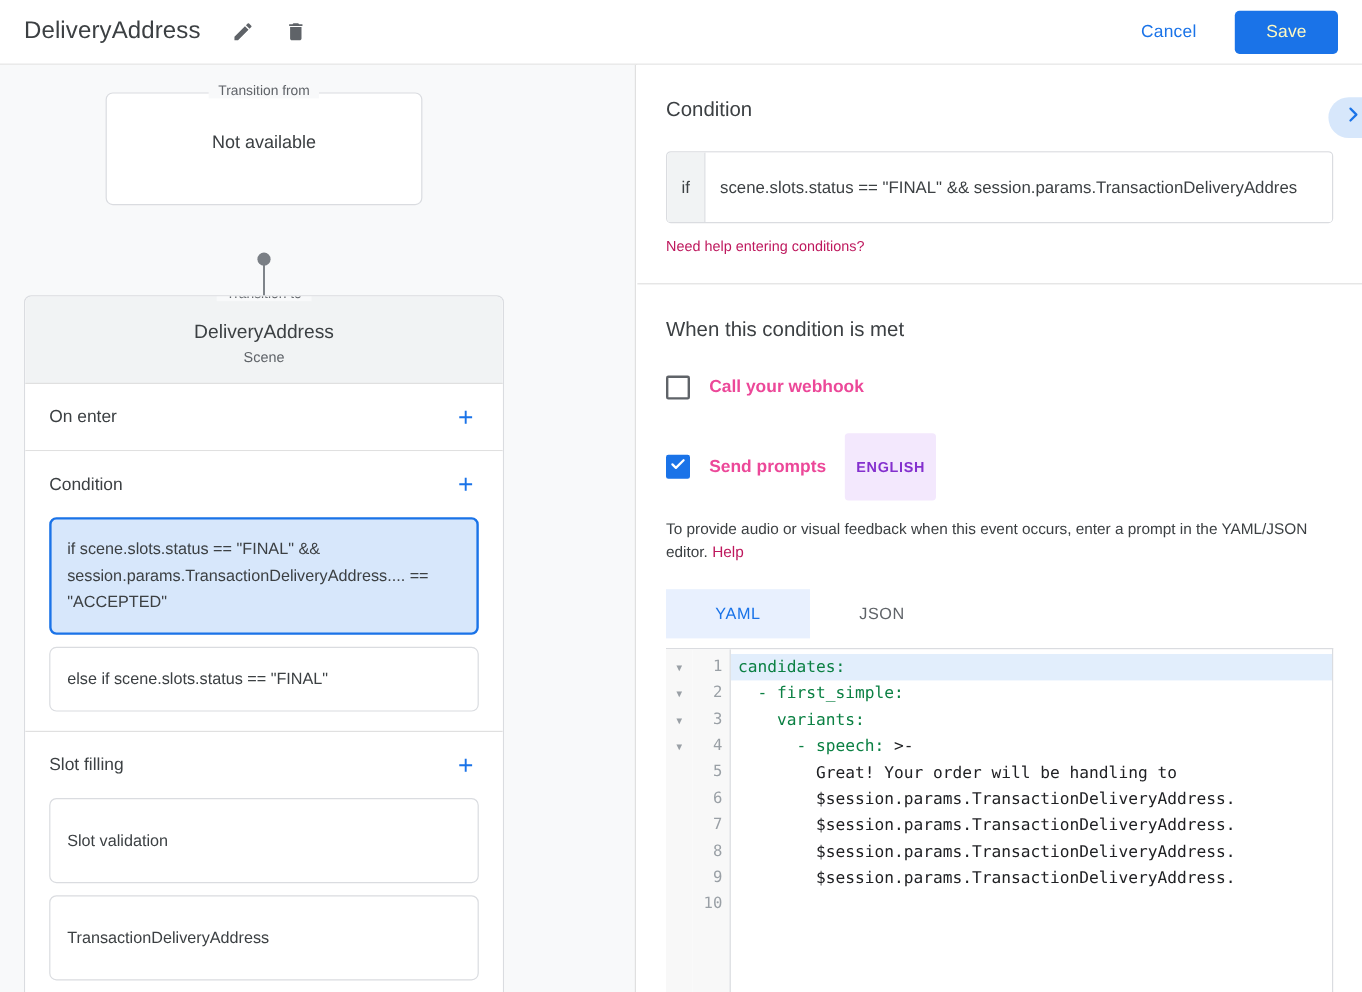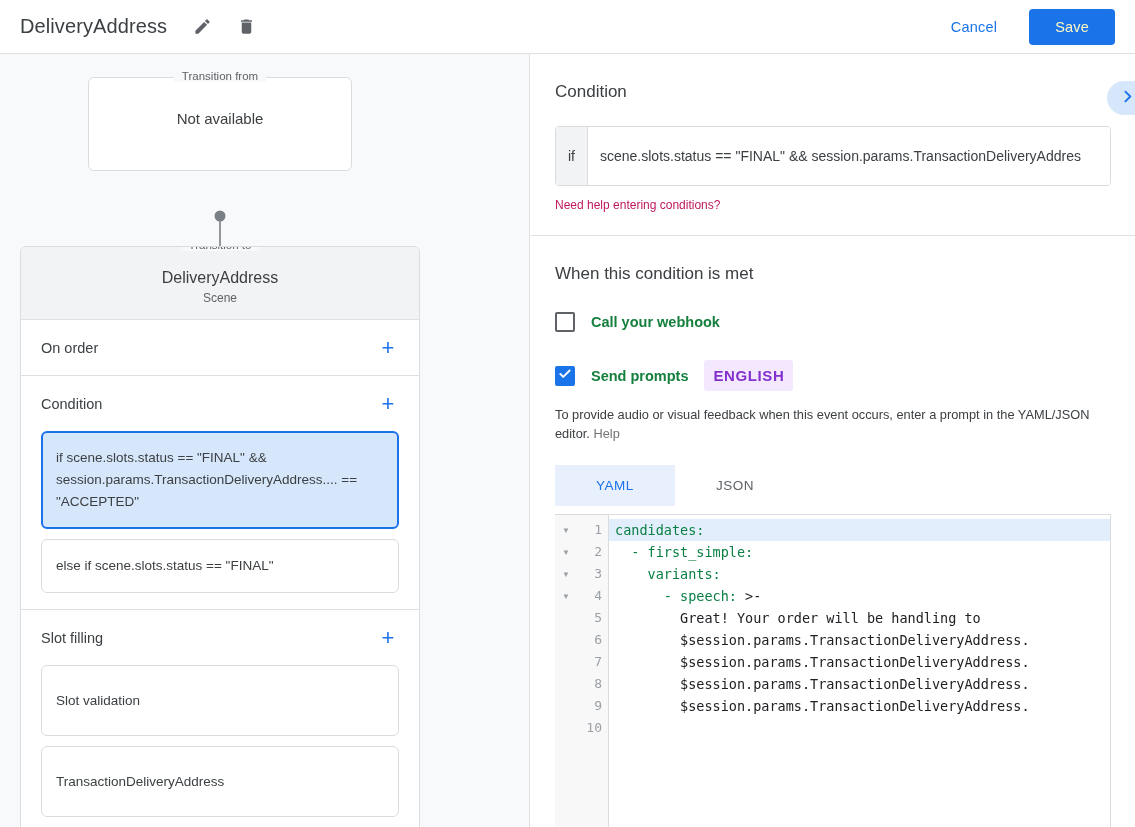--- a/index.html
+++ b/index.html
@@ -146,31 +146,31 @@
   .rp-h2 { font-size: 17px; color: #3c4043; }
   .chk-row { display: flex; align-items: center; margin-top: 28px; }
   .chk {
     width: 20px; height: 20px; border: 2px solid #5f6368; border-radius: 2px;
     background: #fff; flex: none; cursor: pointer;
   }
   .chk.checked {
     background: #1a73e8; border-color: #1a73e8;
     display: flex; align-items: center; justify-content: center;
   }
-  .chk-label { margin-left: 16px; font-size: 14.5px; color: #15803d; font-weight: bold; }
+  .chk-label { margin-left: 16px; font-size: 14.5px; color: #ec4899; font-weight: bold; }
   .lang-badge {
     margin-left: 16px; background: #f3e8fd; color: #8430ce;
-    font-size: 15px; font-weight: bold; letter-spacing: .6px;
-    padding: 7px 9px; border-radius: 3px;
+    font-size: 12px; font-weight: bold; letter-spacing: .6px;
+    padding: 21px 9px; border-radius: 3px;
   }
   .hint {
     margin-top: 14px; font-size: 12.8px; color: #3c4043; line-height: 19px;
     max-width: 562px;
   }
-  .hint a { color: #737373; text-decoration: none; cursor: pointer; margin-top: 10px; }
+  .hint a { color: #be185d; text-decoration: none; cursor: pointer; margin-top: 10px; }
 
   .tabs { display: flex; margin-top: 22px; }
   .tab {
     padding: 13px 0; width: 120px; text-align: center; font-size: 13.5px;
     font-weight: 500; color: #5f6368; cursor: pointer; letter-spacing: .5px;
   }
   .tab.active { background: #e8f0fe; color: #1a73e8; }
 
   
   .editor {
@@ -251,21 +251,21 @@
 
     <div class="scene-card">
       <div class="scene-head">
         <span class="scene-legend">Transition to</span>
         <div class="scene-name">DeliveryAddress</div>
         <div class="scene-sub">Scene</div>
       </div>
 
       <div class="section">
         <div class="section-head">
-          <span class="section-title">On order</span>
+          <span class="section-title">On enter</span>
           <span class="plus-btn">+</span>
         </div>
       </div>
 
       <div class="section">
         <div class="section-head">
           <span class="section-title">Condition</span>
           <span class="plus-btn">+</span>
         </div>
         <div class="section-body">

